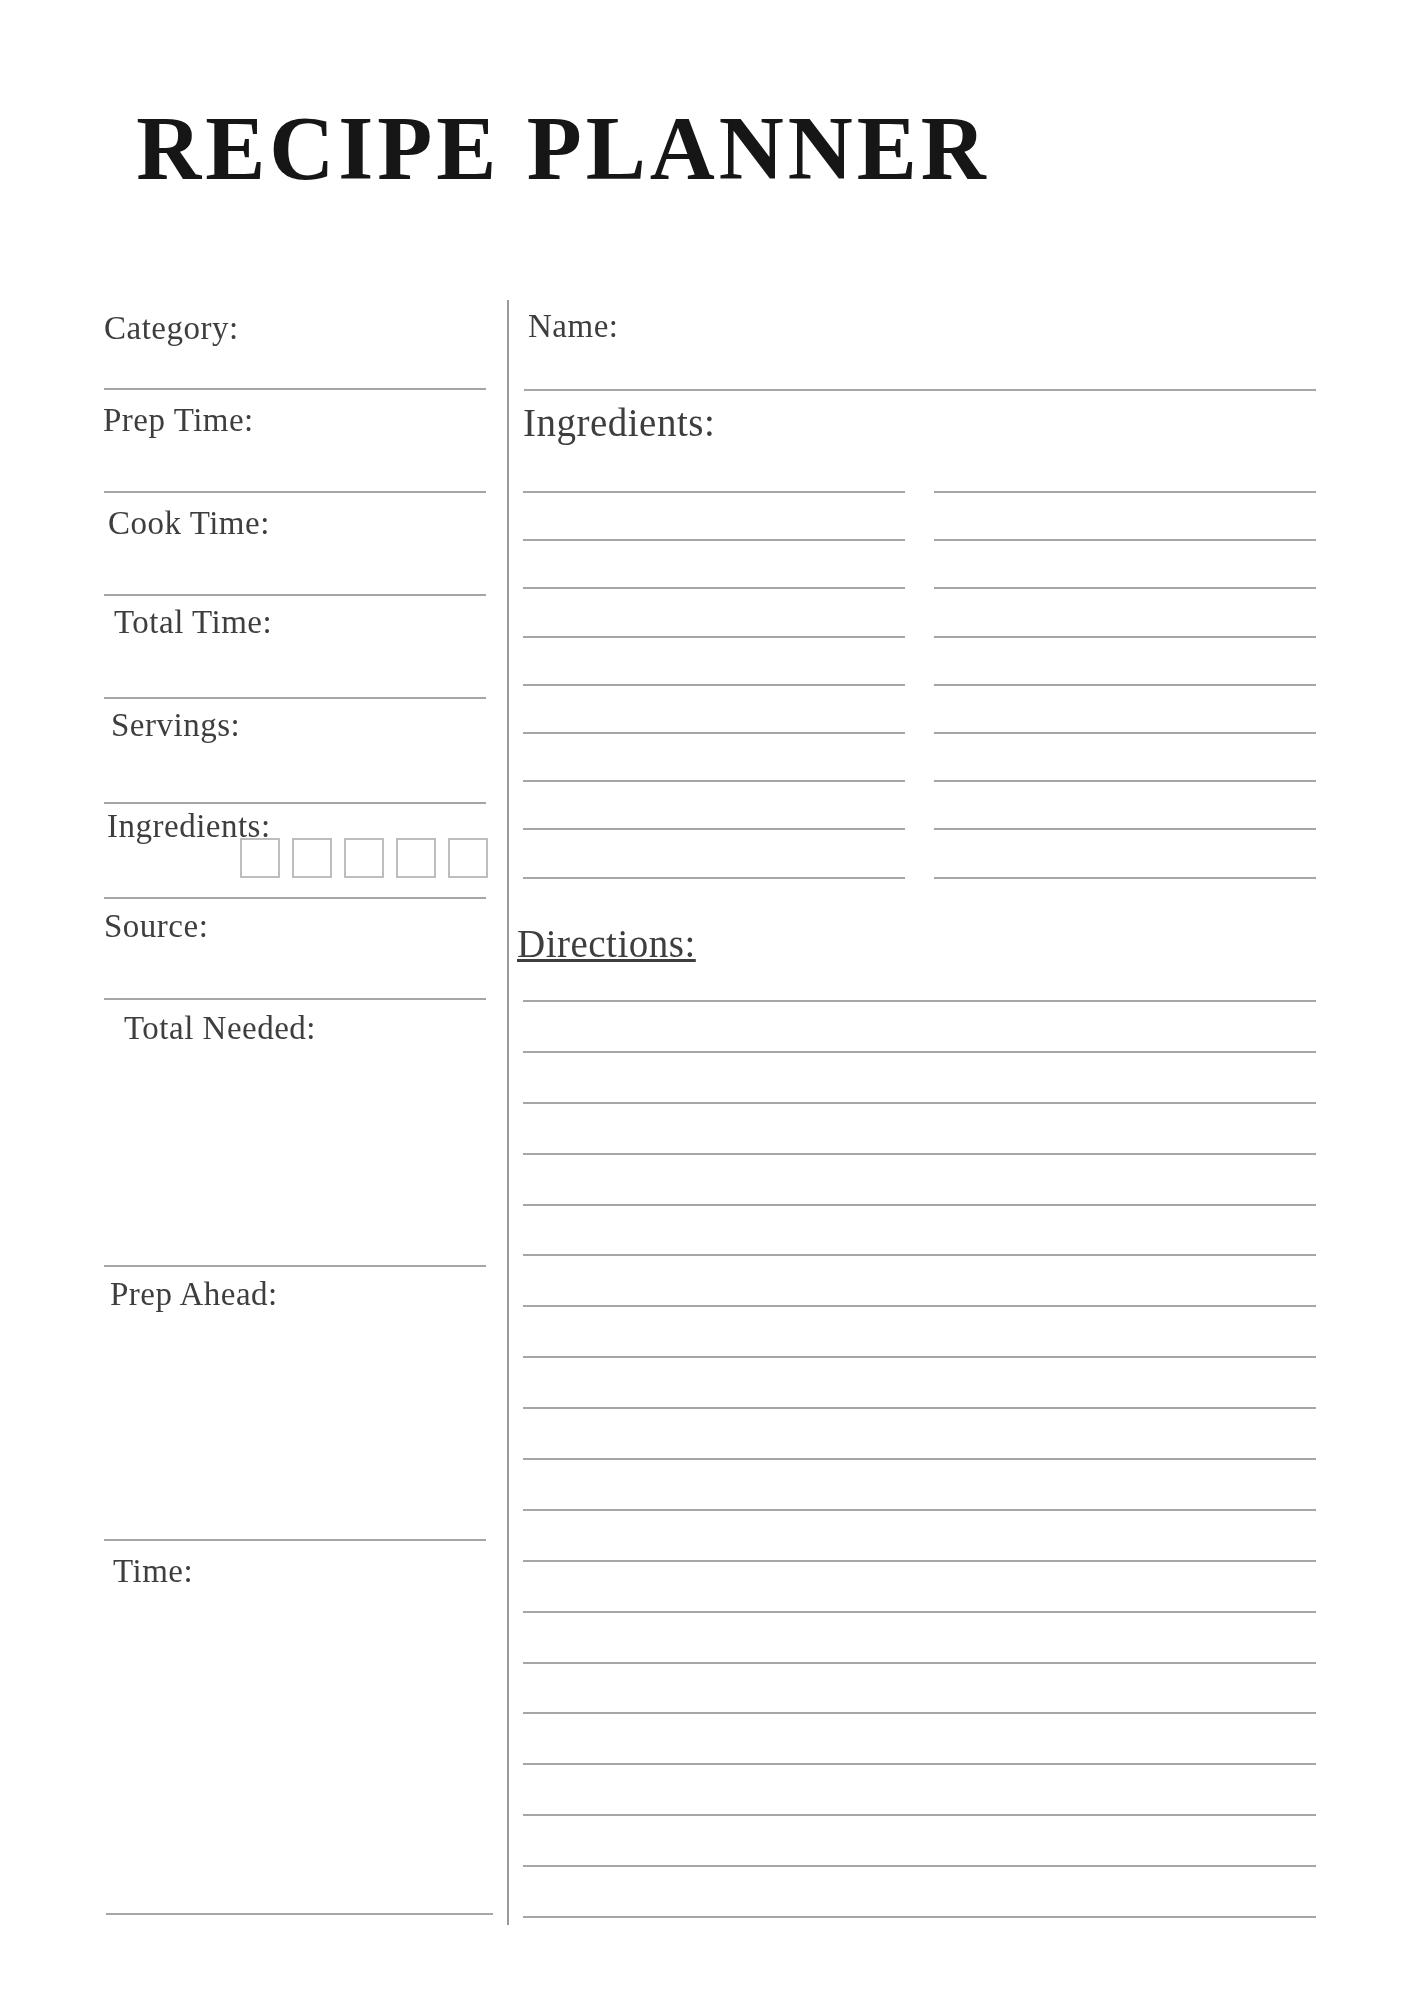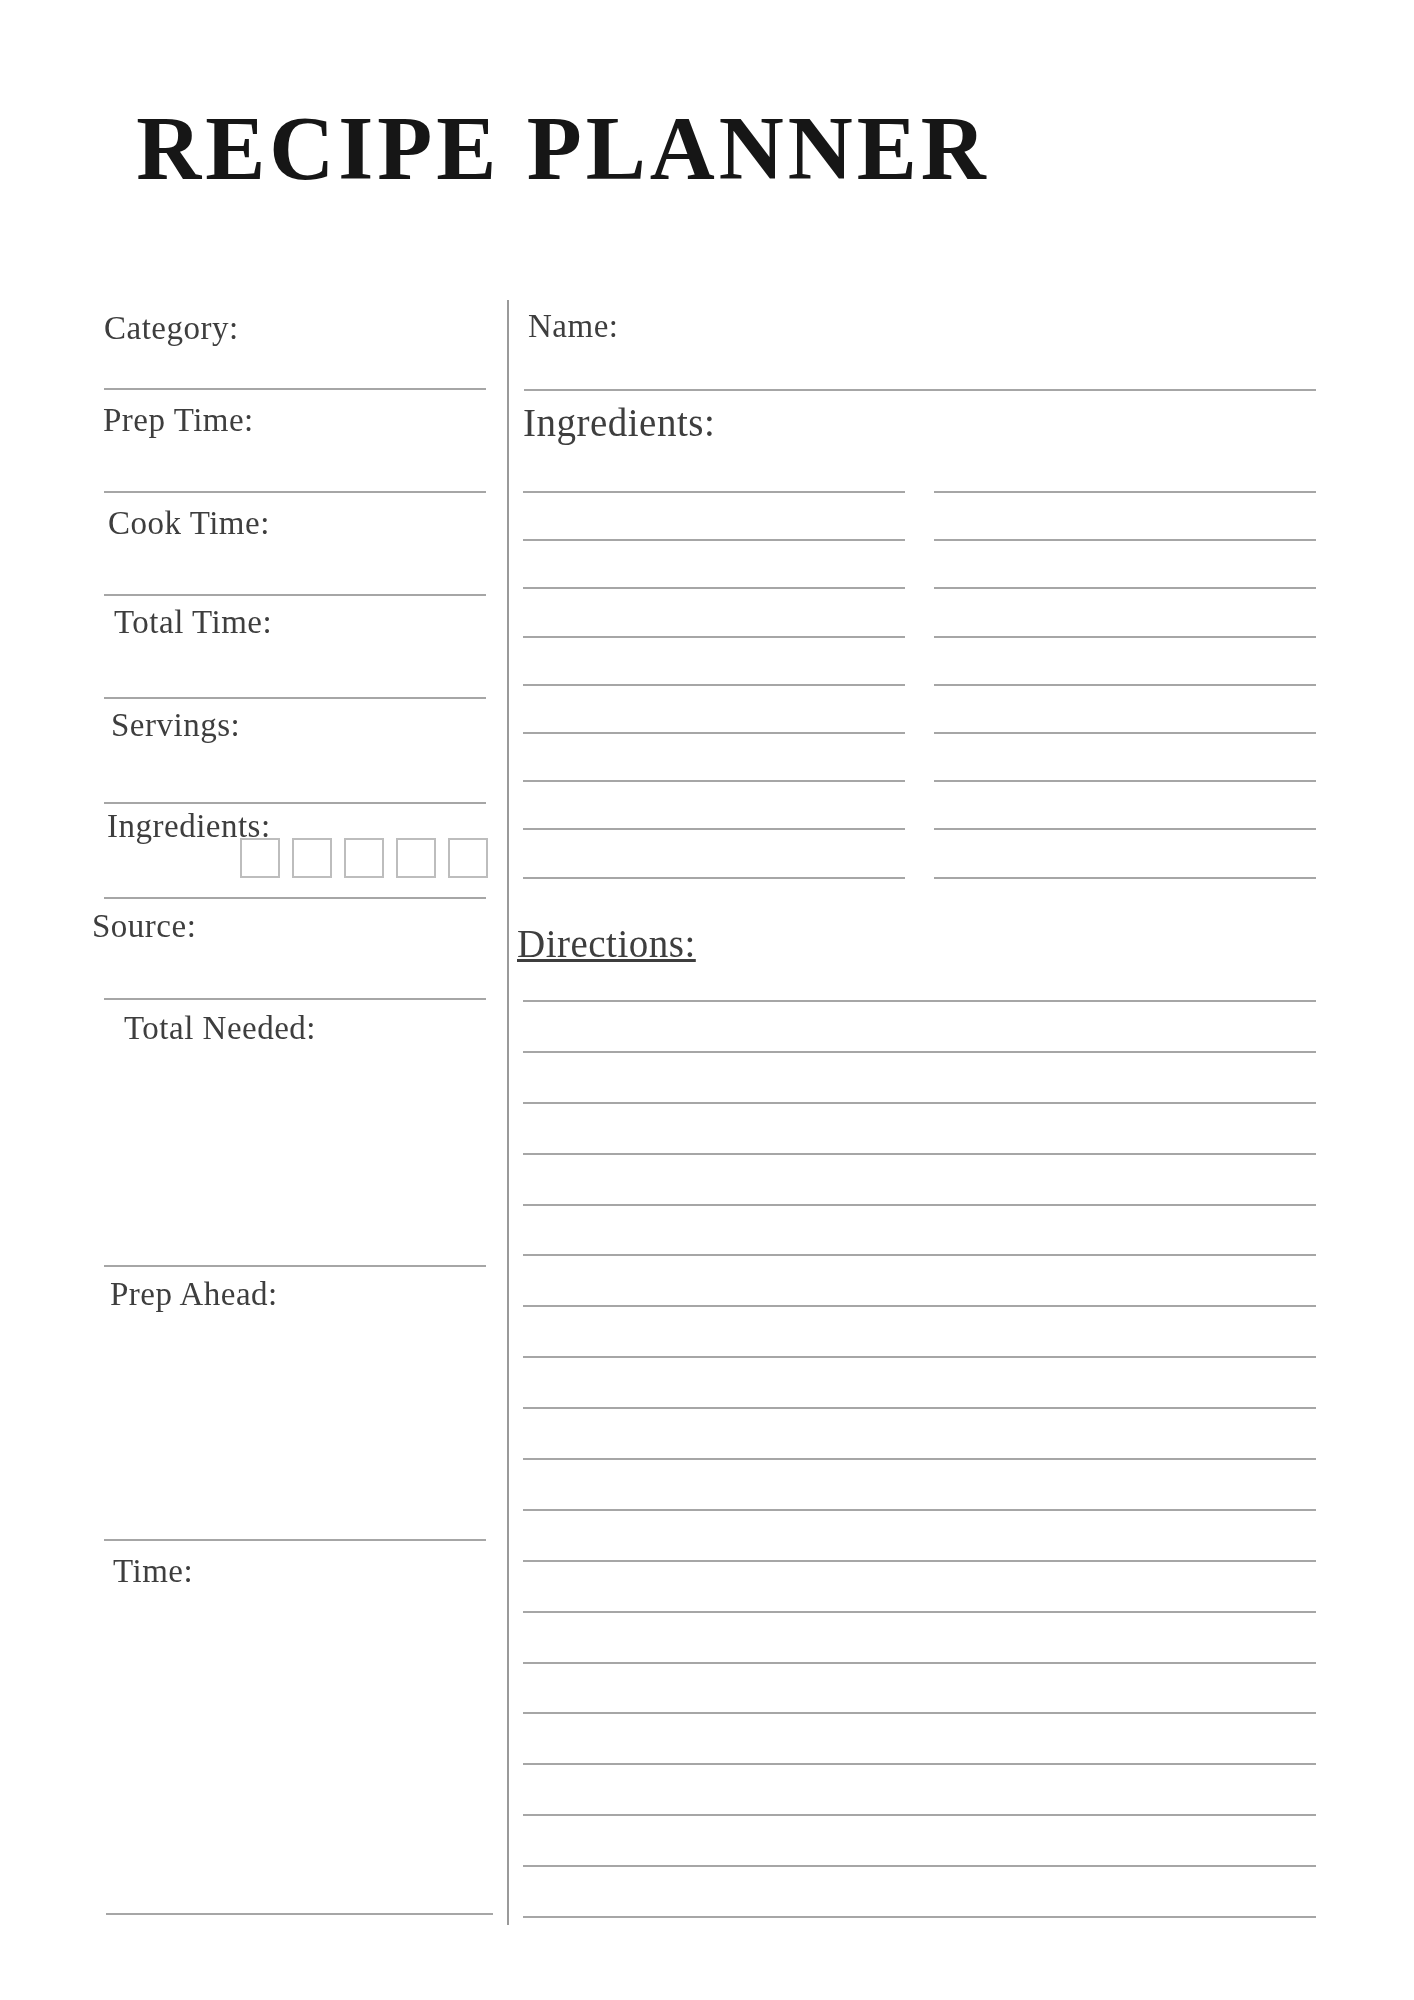--- a/index.html
+++ b/index.html
@@ -82,21 +82,21 @@
     box-sizing:border-box;
     border-top:2px solid var(--rule_line);
   }
   
   .f-category{left:104px;top:308px;}
   .f-preptime{left:103px;top:400px;}
   .f-cooktime{left:108px;top:503px;}
   .f-totaltime{left:114px;top:602px;}
   .f-servings{left:111px;top:705px;}
   .f-difficulty{left:107px;top:806px;}
-  .f-source{left:92px;top:906px;}
+  .f-source{left:104px;top:906px;}
   .f-totalneeded{left:108px;top:1008px;margin-left:16px;}
   .f-prepahead{left:110px;top:1274px;text-align:center;}
   .f-notes{left:113px;top:1551px;}
   
   .r-left{left:104px;width:382px;}
   .r1{top:388px;}.r2{top:491px;}.r3{top:594px;}.r4{top:697px;}.r5{top:802px;}
   .r6{top:897px;}.r7{top:998px;}.r8{top:1265px;}.r9{top:1539px;}
   .r10{top:1913px;left:106px;width:387px;}
   
   .f-name{left:528px;top:306px;}

